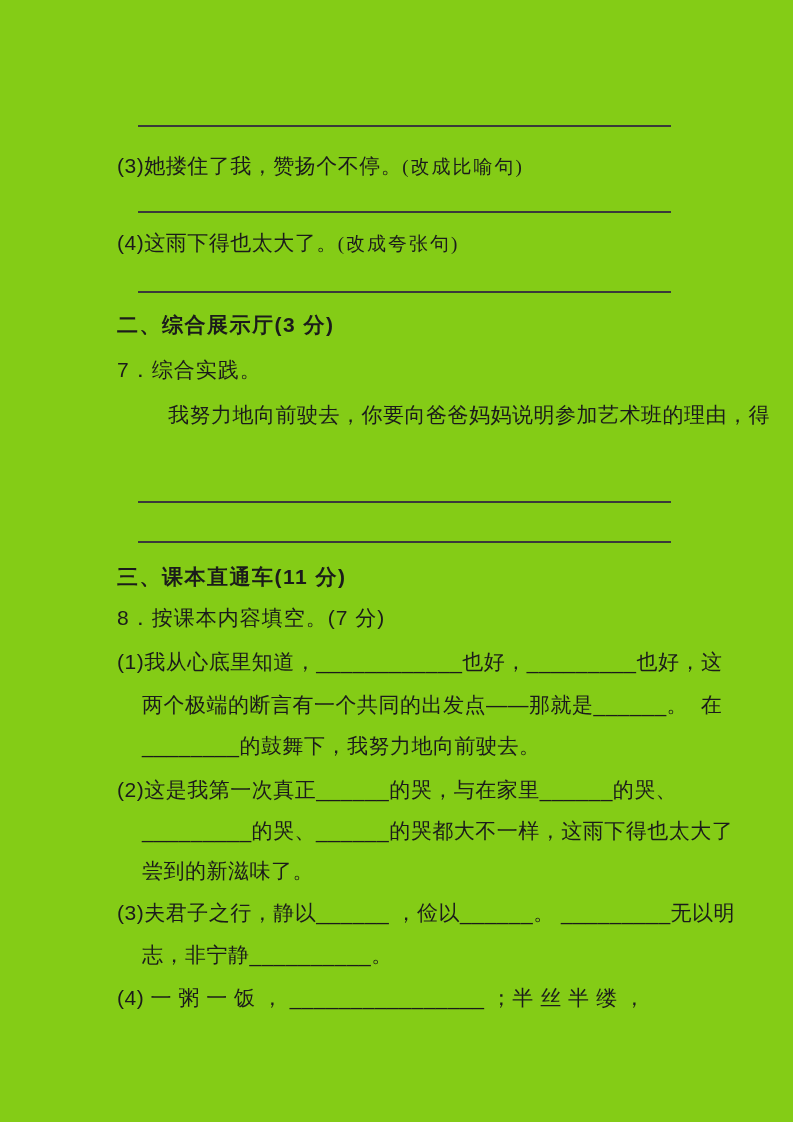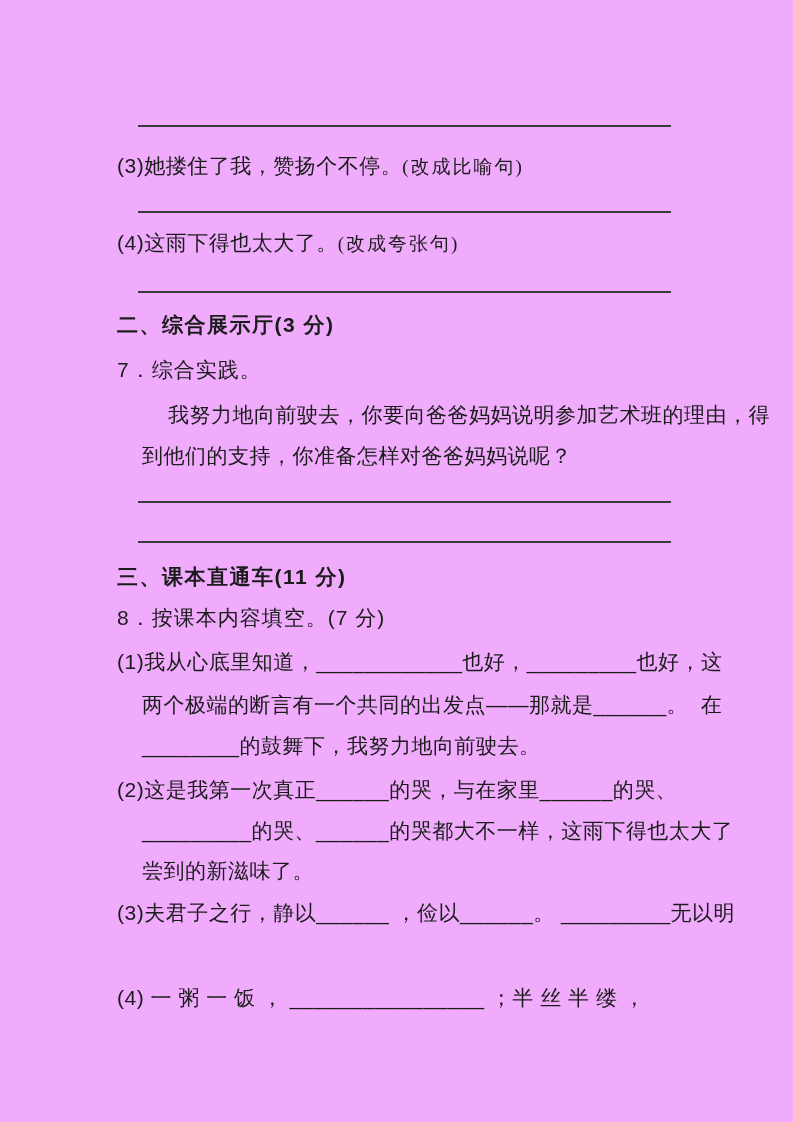--- a/index.html
+++ b/index.html
@@ -1,21 +1,21 @@
 <!DOCTYPE html>
 <html><head>
 <meta charset="utf-8">
 <style>
   html,body{margin:0;padding:0;}
   body{
     width:793px;height:1122px;background:#ffffff;position:relative;overflow:hidden;
     font-family:"Liberation Sans","DejaVu Sans",sans-serif;
     font-size:21px;color:#1b1b1b;
   }
-  .page{position:absolute;inset:0;background:#f0abfc;text-align:center;}
+  .page{position:absolute;inset:0;background:#84cc16;text-align:center;}
   .ln{position:absolute;left:117px;white-space:pre;letter-spacing:0.5px;line-height:30px;}
   .cont{left:142px;}
   .para1{left:168px;}
   .heading{font-weight:600;letter-spacing:1.5px;}
   .qtitle{letter-spacing:1px;}
   .rule{position:absolute;left:138px;width:533px;height:0;border-bottom:2px solid #3a3a3a;}
   .note{font-family:"Liberation Serif","DejaVu Serif",serif;font-size:19px;letter-spacing:2px;}
 </style>
 </head>
 <body>
@@ -29,34 +29,34 @@
   <div class="rule" style="top:211px"></div>
 
   <div class="ln" style="top:228px"><span>(4)这雨下得也太大了。</span><span class="note">(改成夸张句)</span></div>
 
   <div class="rule" style="top:291px"></div>
 
   <div class="ln heading" style="top:310px">二、综合展示厅(3 分)</div>
 
   <div class="ln qtitle" style="top:355px">7．综合实践。</div>
   <div class="ln para1" style="top:400px">我努力地向前驶去，你要向爸爸妈妈说明参加艺术班的理由，得</div>
-  <div class="ln cont" style="top:441px">到他们的支持，你准备怎样对爸爸妈妈说呢？</div>
 
   <div class="rule" style="top:501px"></div>
   <div class="rule" style="top:541px"></div>
 
   <div class="ln heading" style="top:562px">三、课本直通车(11 分)</div>
 
   <div class="ln qtitle" style="top:603px">8．按课本内容填空。(7 分)</div>
 
   <div class="ln" style="top:647px">(1)我从心底里知道，____________也好，_________也好，这</div>
   <div class="ln cont" style="top:731px">________的鼓舞下，我努力地向前驶去。</div>
   <div class="ln cont" style="top:690px">两个极端的断言有一个共同的出发点——那就是______。  在</div>
 
   <div class="ln" style="top:775px">(2)这是我第一次真正______的哭，与在家里______的哭、</div>
   <div class="ln cont" style="top:816px">_________的哭、______的哭都大不一样，这雨下得也太大了</div>
   <div class="ln cont" style="top:856px">尝到的新滋味了。</div>
 
   <div class="ln" style="top:898px">(3)夫君子之行，静以______ ，俭以______。 _________无以明</div>
+  <div class="ln cont" style="top:940px">志，非宁静__________。</div>
 
   <div class="ln" style="top:983px">(4) 一 粥 一 饭 ， ________________ ；半 丝 半 缕 ，</div>
 
 </div>
 
 </body></html>

